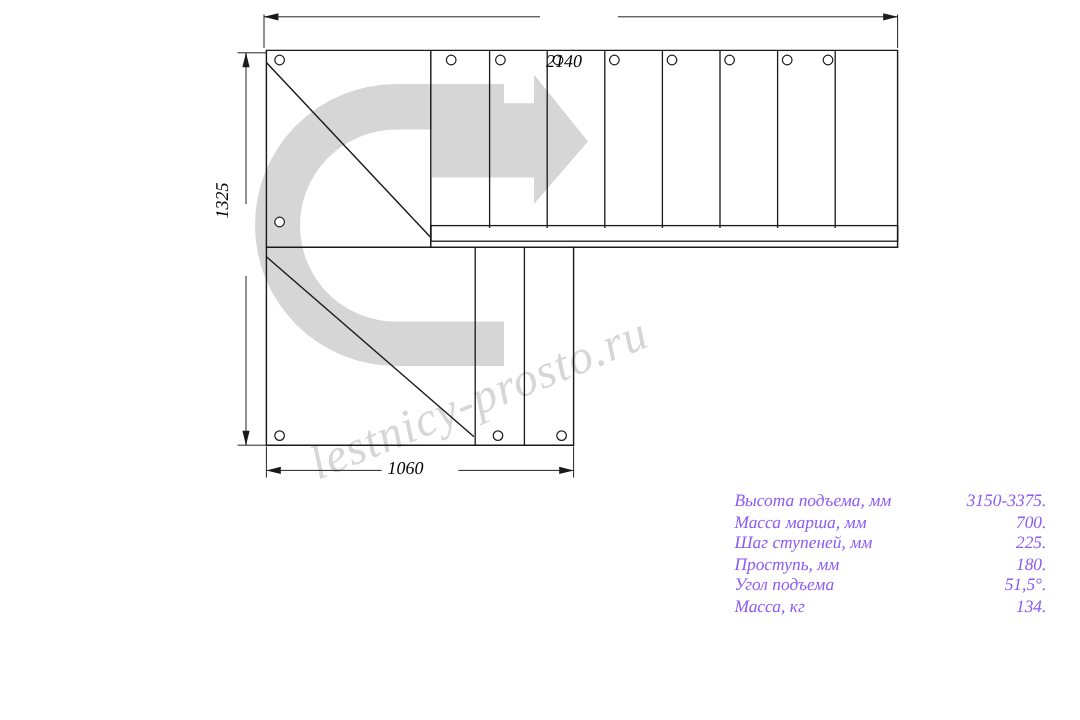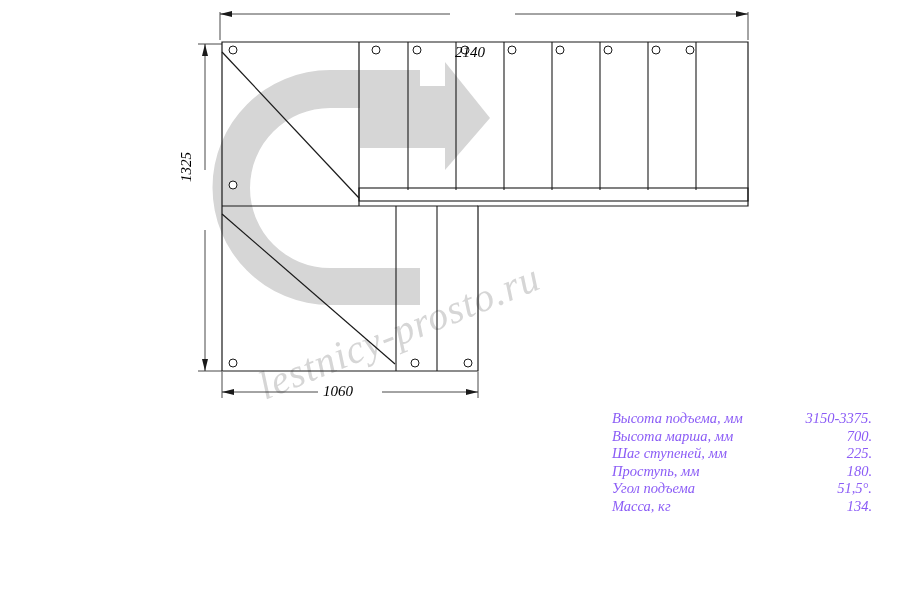--- a/index.html
+++ b/index.html
@@ -174,21 +174,21 @@
   <div class="dim-label" id="dim-left-label">1325</div>
 
   <div class="dim-label" id="dim-bottom-label">1060</div>
 
   <div id="spec-table">
     <div class="spec-row">
       <span class="spec-name">Высота подъема, мм</span>
       <span class="spec-value">3150-3375.</span>
     </div>
     <div class="spec-row">
-      <span class="spec-name">Высота марша, мм</span>
+      <span class="spec-name">Масса марша, мм</span>
       <span class="spec-value">700.</span>
     </div>
     <div class="spec-row">
       <span class="spec-name">Шаг ступеней, мм</span>
       <span class="spec-value">225.</span>
     </div>
     <div class="spec-row">
       <span class="spec-name">Проступь, мм</span>
       <span class="spec-value">180.</span>
     </div>

